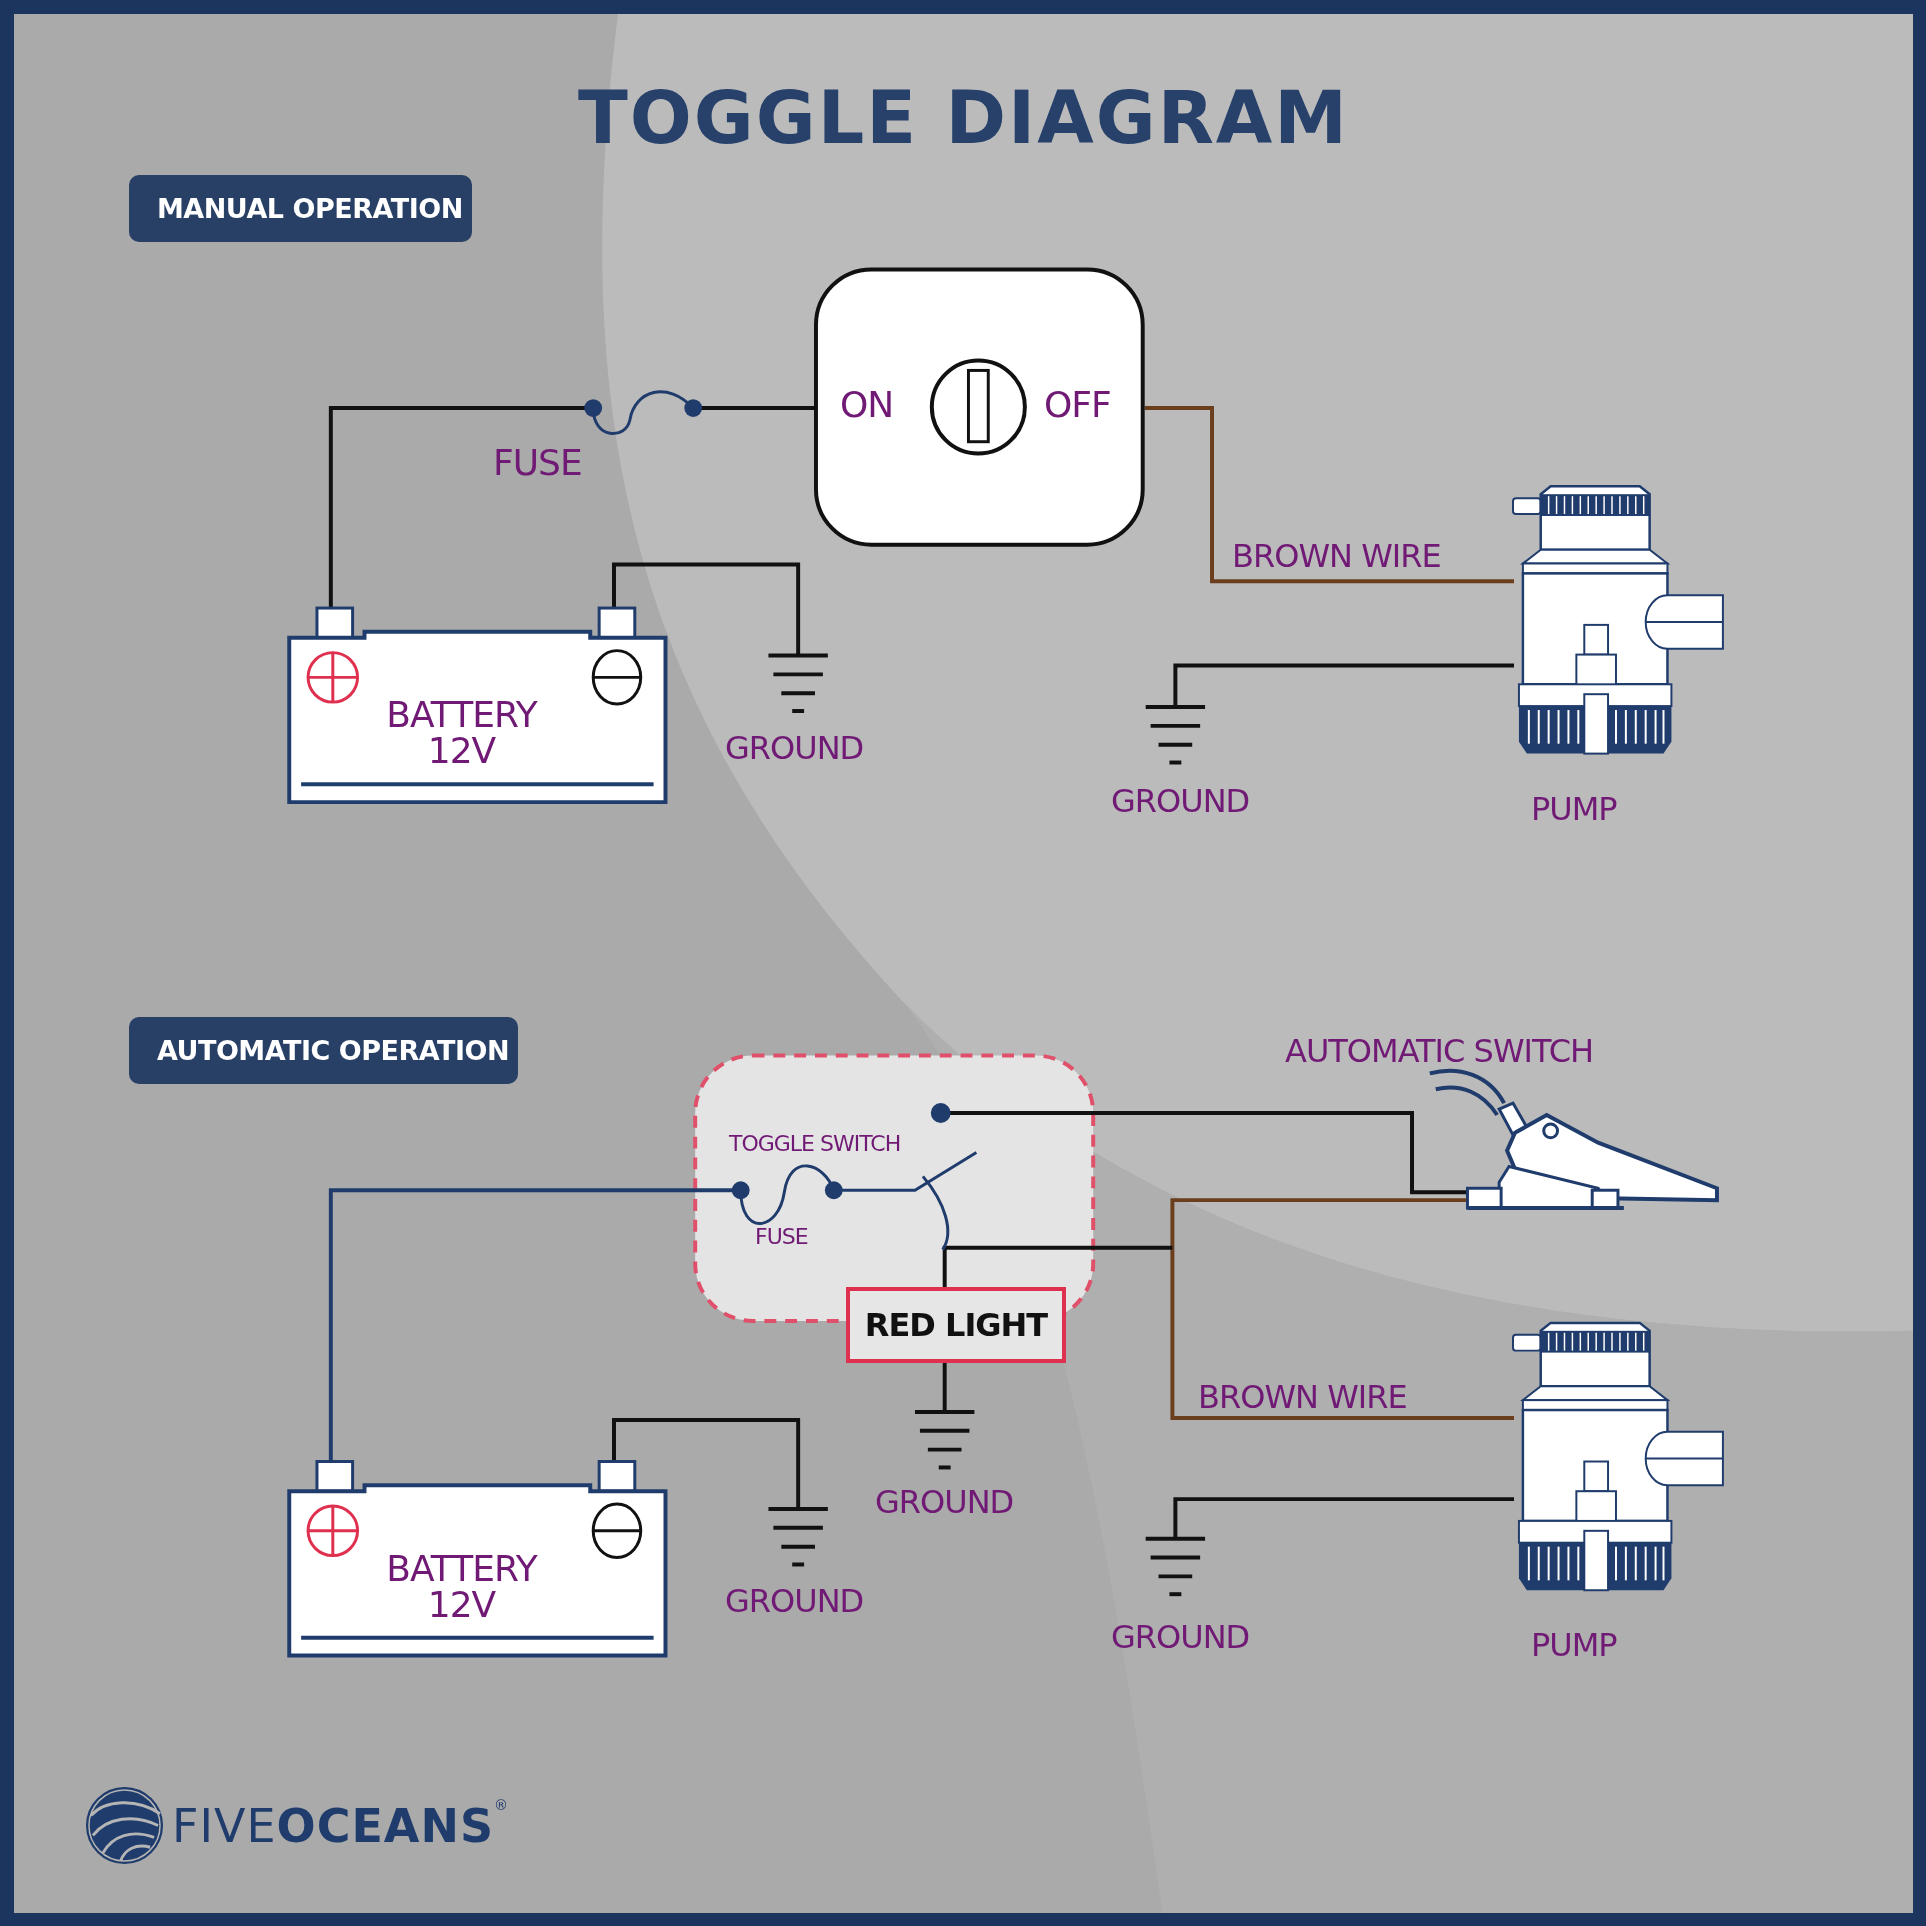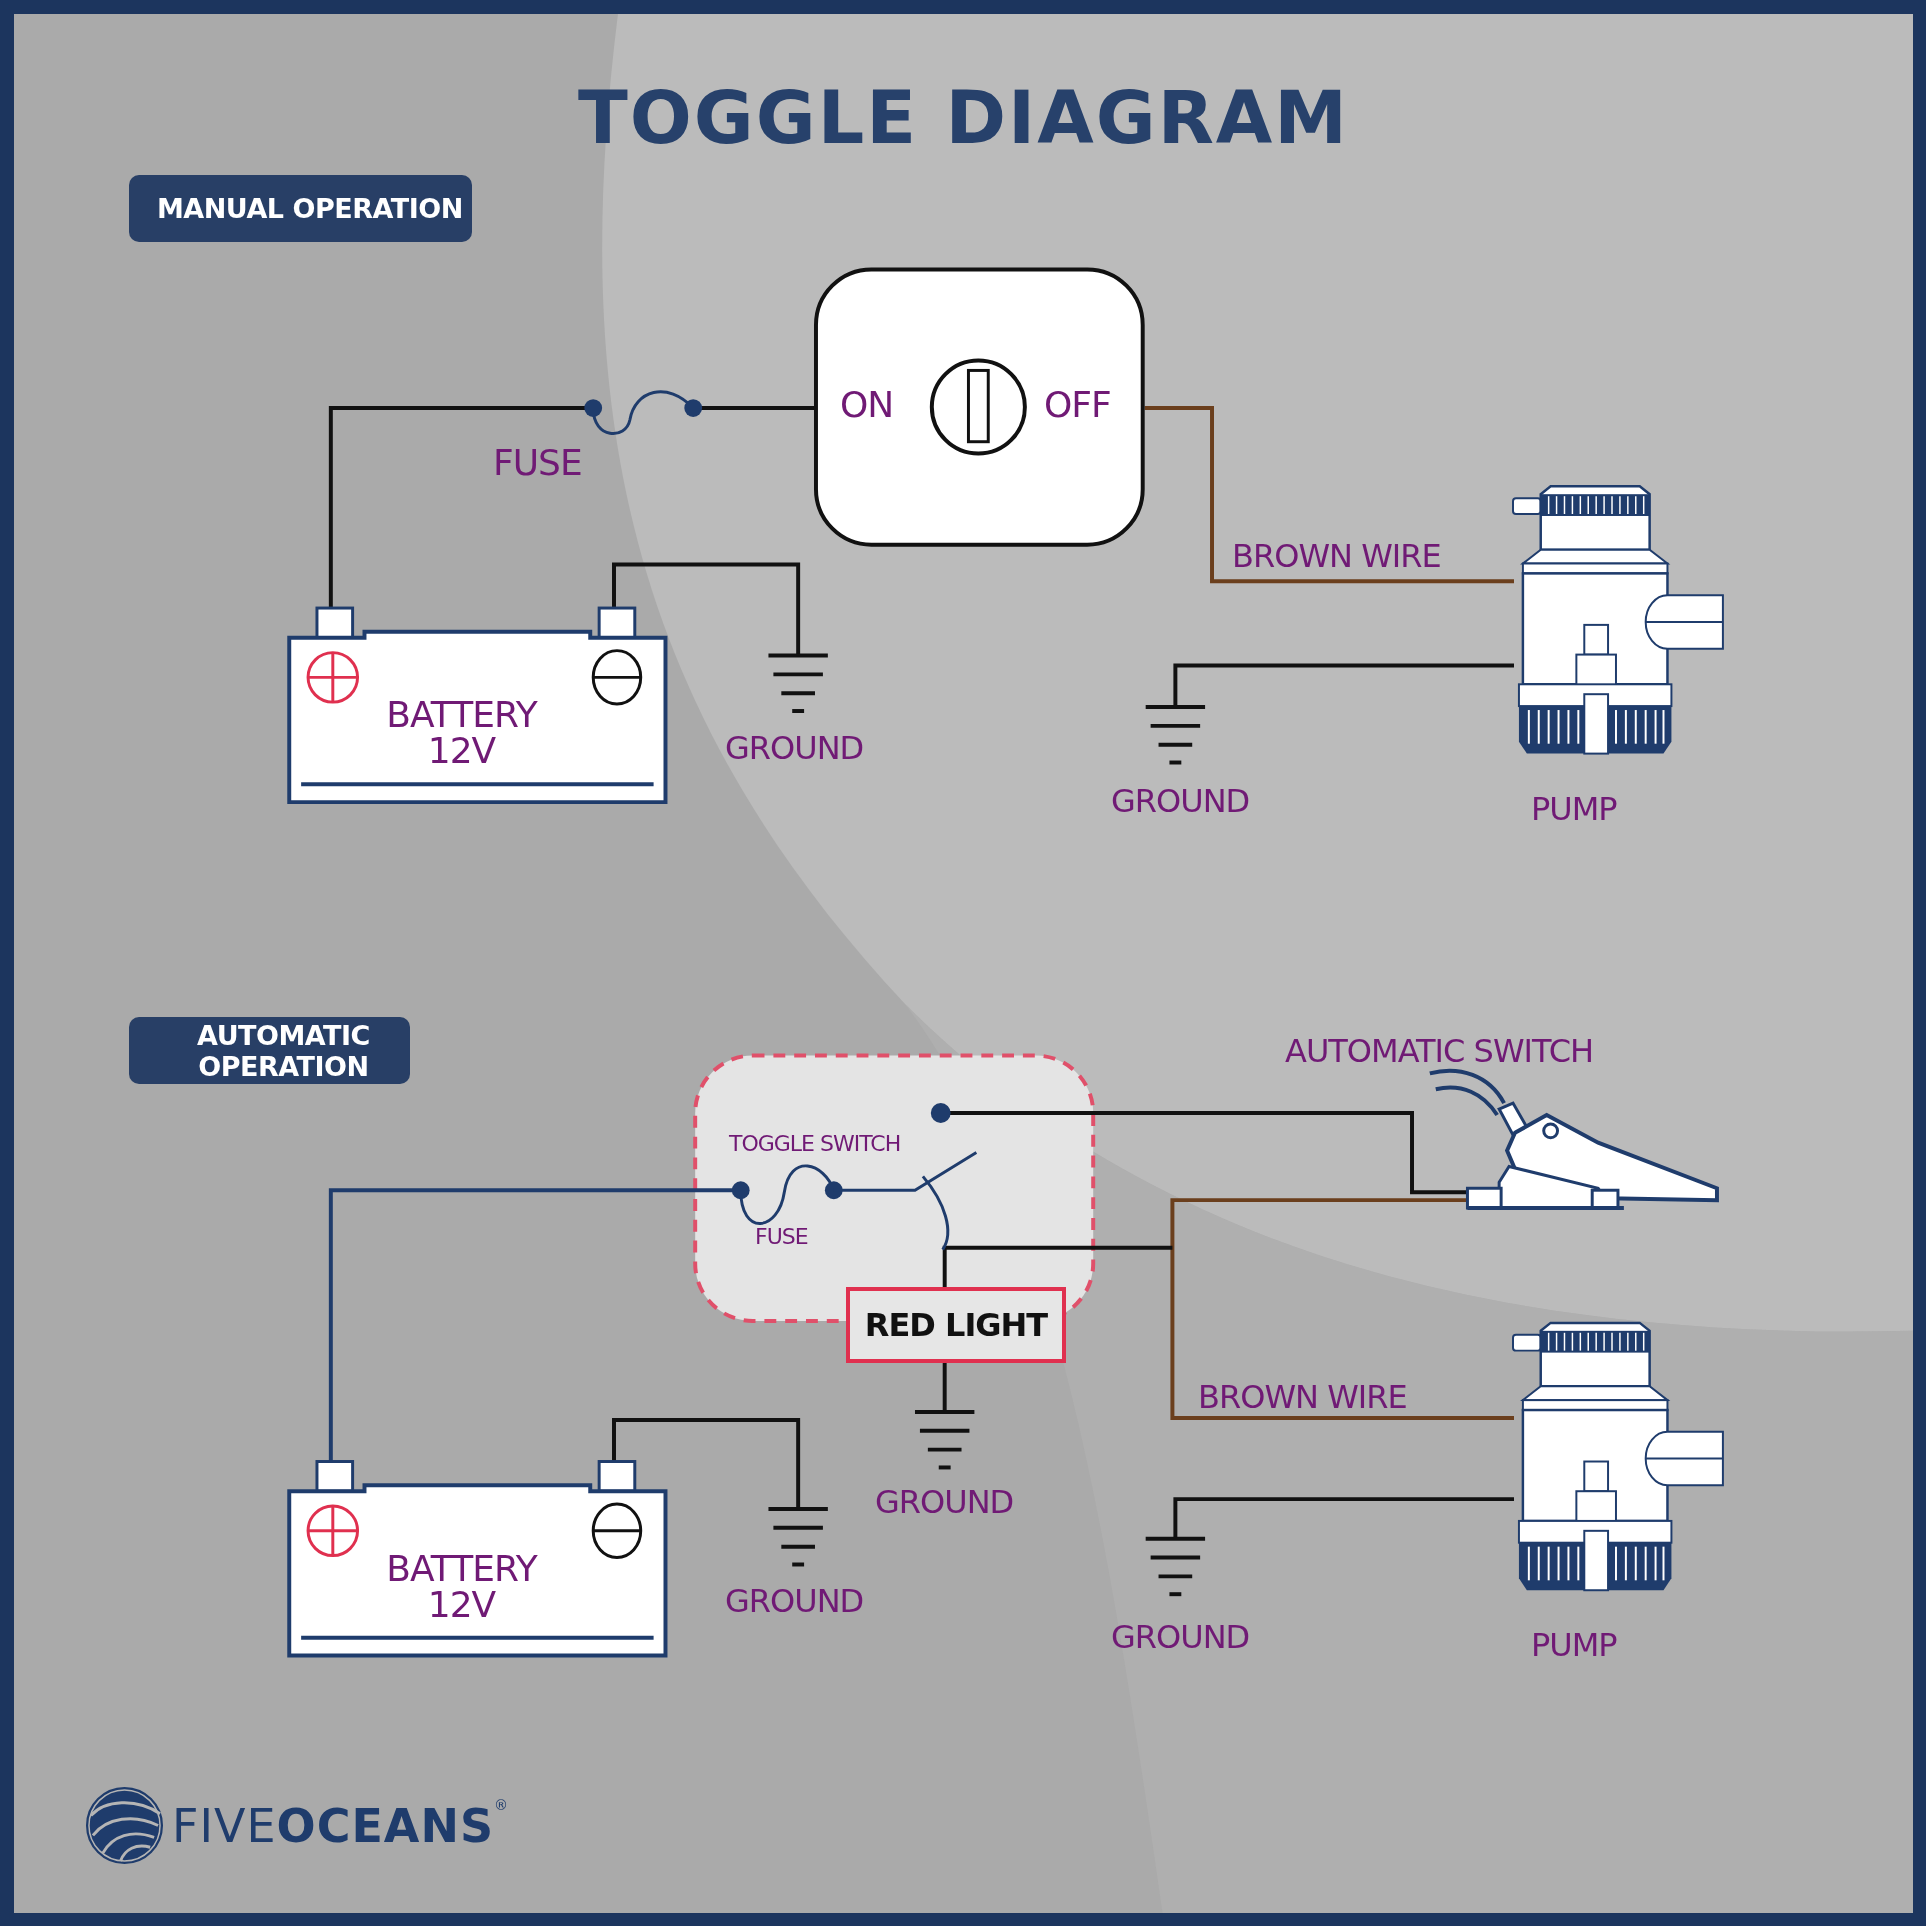--- a/index.html
+++ b/index.html
@@ -2,42 +2,42 @@
 <html><head>
 <meta charset="utf-8">
 <style>
   html, body { margin: 0; padding: 0; }
   body { width: 1927px; height: 1927px; position: relative; overflow: hidden; background: #1c355e; font-family: "DejaVu Sans", sans-serif; }
   #canvas { position: absolute; left: 14px; top: 14px; width: 1899px; height: 1899px; background: #aaaaaa; overflow: hidden; }
   svg#bg { position: absolute; left: 0; top: 0; }
   svg#diagram { position: absolute; left: 0; top: 0; }
   .lbl { position: absolute; font-family: "DejaVu Sans", sans-serif; font-weight: normal; color: #701a75; white-space: nowrap; letter-spacing: -1px; }
   .title { position: absolute; left: 0; width: 1899px; top: 61px; text-align: center; font-family: "DejaVu Sans", sans-serif; font-weight: bold; font-size: 73px; color: #27416b; letter-spacing: 2px; }
-  .pill { position: absolute; background: #283f66; color: #fff; border-radius: 10px; font-weight: bold; font-size: 27px; padding: 0 0 0 28px; box-sizing: border-box; display: flex; align-items: center; letter-spacing: -0.5px; text-align: center; }
+  .pill { position: absolute; background: #283f66; color: #fff; border-radius: 10px; font-weight: bold; font-size: 27px; padding: 0 0 0 28px; box-sizing: border-box; display: flex; align-items: center; letter-spacing: -0.5px; }
   .redlight { position: absolute; border: 4px solid #e0304f; background: #e6e6e6; box-sizing: border-box; display: flex; align-items: center; justify-content: center; font-weight: bold; font-size: 32px; color: #111; letter-spacing: -1px; }
   .logo { position: absolute; left: 71px; top: 1772px; display: flex; align-items: center; }
   .logo-text { font-size: 46px; color: #1f3c6c; margin-left: 8px; letter-spacing: 1px; }
   .logo-light { font-weight: normal; }
   .logo-bold { font-weight: bold; }
   .logo-reg { font-size: 14px; vertical-align: top; position: relative; top: -2px; }
 </style>
 </head>
 <body>
 
 <div id="canvas">
 
   <svg id="bg" width="1899" height="1899" viewBox="0 0 1918 1918">
     <path d="M610,0 C560,400 620,700 900,1000 C1150,1250 1500,1340 1918,1330 L1918,0 Z" fill="#bbbbbb"></path>
     <path d="M0,700 C300,560 700,700 900,1000 C1050,1200 1100,1500 1160,1918 L1918,1918 L1918,1330 C1500,1340 1150,1250 900,1000 C700,700 300,560 0,700 Z" fill="#b2b2b2" opacity="0.55"></path>
   </svg>
 
   <div class="title">TOGGLE DIAGRAM</div>
 
   <div class="pill" style="left:115px;top:161px;width:343px;height:67px;">MANUAL OPERATION</div>
-  <div class="pill" style="left:115px;top:1003px;width:281px;height:67px;">AUTOMATIC OPERATION</div>
+  <div class="pill" style="left:115px;top:1003px;width:389px;height:67px;">AUTOMATIC OPERATION</div>
 
   <svg id="diagram" width="1899" height="1899" viewBox="0 0 1918 1918">
     <defs>
       <g id="battery">
         <rect x="0" y="0" width="36" height="30" fill="#fff" stroke="#1f3c6c" stroke-width="3"></rect>
         <rect x="285" y="0" width="36" height="30" fill="#fff" stroke="#1f3c6c" stroke-width="3"></rect>
         <path d="M-28,30 L48,30 L48,24 L276,24 L276,30 L352,30 L352,196 L-28,196 Z" fill="#fff" stroke="#1f3c6c" stroke-width="4"></path>
         <line x1="-16" y1="178" x2="340" y2="178" stroke="#1f3c6c" stroke-width="4"></line>
         <circle cx="16" cy="70" r="25" fill="none" stroke="#e0304f" stroke-width="3"></circle>
         <line x1="-9" y1="70" x2="41" y2="70" stroke="#e0304f" stroke-width="3"></line>

